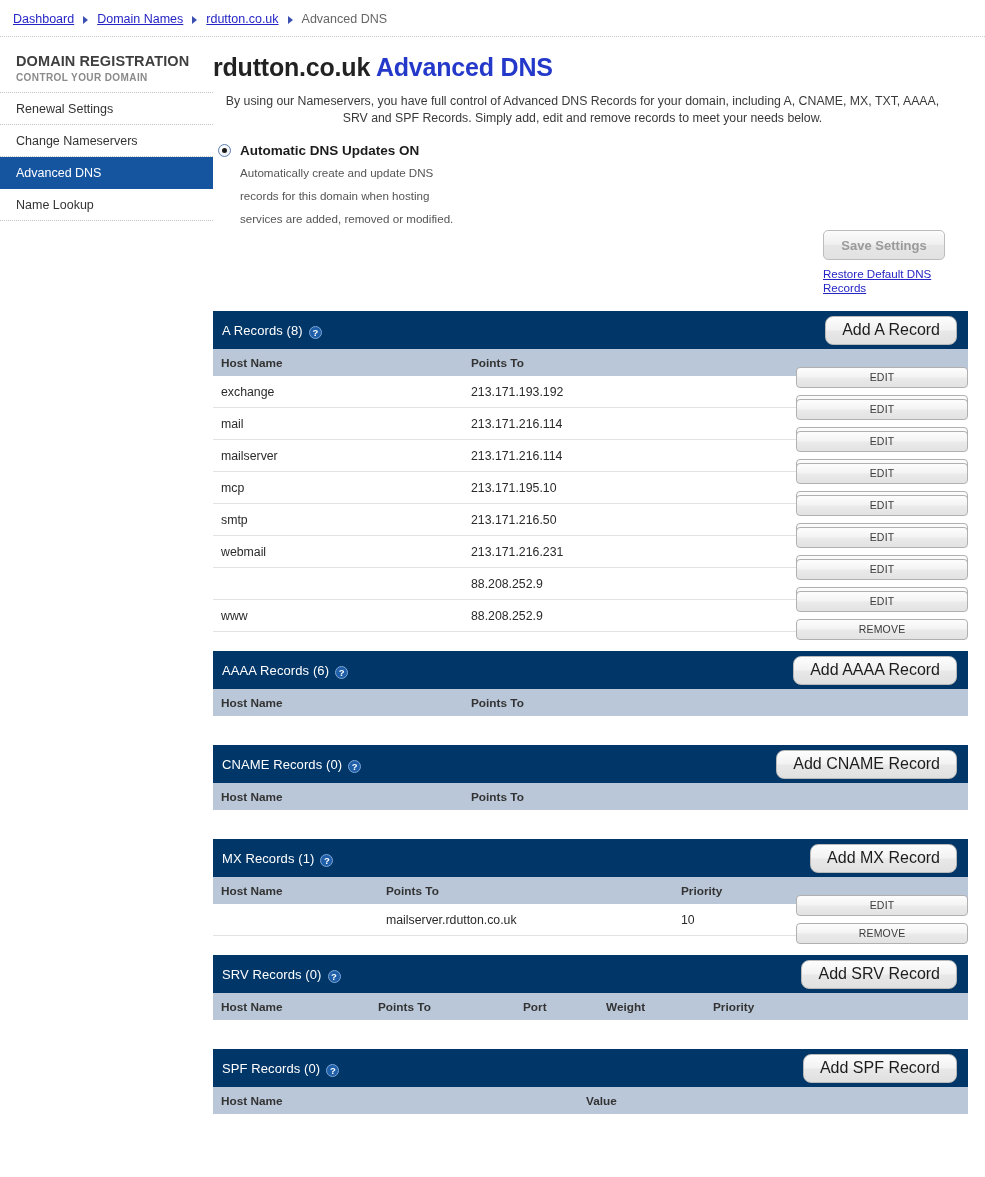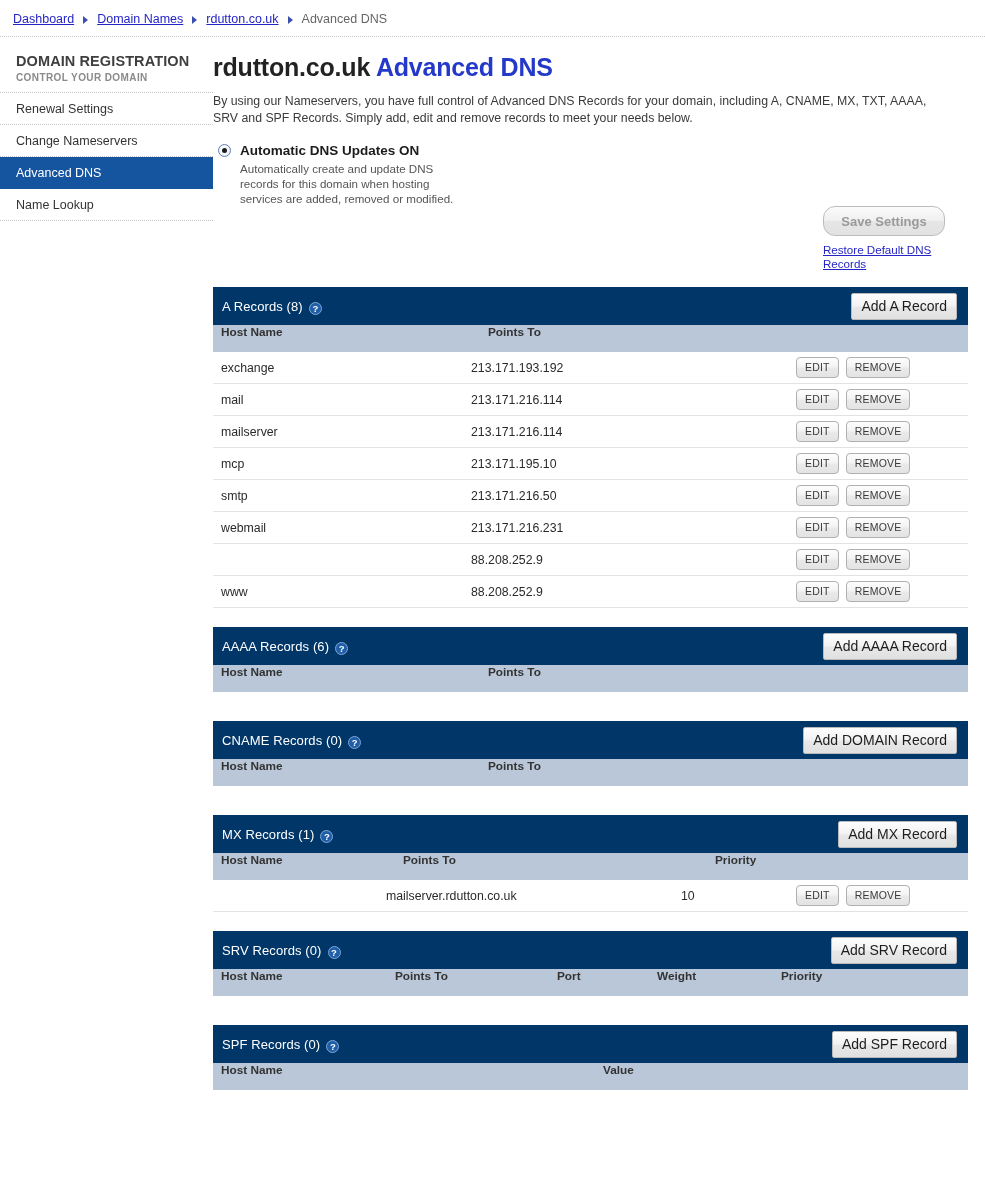--- a/index.html
+++ b/index.html
@@ -88,20 +88,21 @@
     color: #222;
     letter-spacing: -.2px;
   }
   h1.page-title .accent { color: #2439c9; }
   .intro {
     margin: 0 16px 16px 0;
     font-size: 12.3px;
     line-height: 17px;
     color: #3a3a3a;
     max-width: 742px;
+    text-align: center;
   }
 
   
   .mode-row {
     display: flex;
     align-items: flex-start;
     margin-bottom: 16px;
     flex-direction: column;
   }
   .mode-opt { width: 294px; display: flex; align-items: flex-start; }
@@ -118,29 +119,29 @@
     content: "";
     position: absolute; left: 3px; top: 3px;
     width: 5px; height: 5px; border-radius: 50%;
     background: #1b1b1b;
   }
   .mode-label {
     font-size: 13.5px; font-weight: bold; color: #1c1c1c;
     line-height: 15px; margin-bottom: 3px;
   }
   .mode-desc {
-    font-size: 11.6px; color: #555; line-height: 15px;
+    font-size: 11.6px; color: #555; line-height: 23px;
     max-width: 235px;
   }
   .mode-actions { margin-left: auto; padding-right: 3px; width: 145px; }
   .save-btn {
     display: block;
     width: 122px; height: 30px;
     border: 1px solid #bcbcbc;
-    border-radius: 12px;
+    border-radius: 5px;
     background: linear-gradient(to bottom, #fbfbfb 0%, #efefef 50%, #e6e6e6 51%, #e2e2e2 100%);
     color: #9a9a9a;
     font-size: 13px; font-weight: bold;
     font-family: "Liberation Sans", sans-serif;
     cursor: pointer;
     text-align: center;
     line-height: 28px;
     margin-bottom: 7px;
   }
   .restore-link {
@@ -178,39 +179,38 @@
     text-align: center;
     margin-left: 6px;
     position: relative;
     top: 2px;
     cursor: pointer;
     font-family: "Liberation Sans", sans-serif;
   }
   .add-btn {
     margin-left: auto;
     border: 1px solid #b9b9b9;
-    border-radius: 2px;
+    border-radius: 8px;
     background: linear-gradient(to bottom, #fdfdfd 0%, #f2f2f2 48%, #e8e8e8 52%, #e0e0e0 100%);
     color: #1d1d1d;
-    font-size: 14px;
+    font-size: 16px;
     font-family: "Liberation Sans", sans-serif;
-    padding: 4px 9px 5px;
+    padding: 4px 16px 5px;
     cursor: pointer;
     white-space: nowrap;
   }
 
   .col-head {
     background: #bac7d8;
     height: 27px;
     display: flex;
-    align-items: flex-start;
+    align-items: center;
     font-size: 11.8px;
     font-weight: bold;
     color: #333;
-    gap: 17px;
   }
   .col-head .c, .rec-row .c { padding-left: 8px; }
 
   .rec-row {
     display: flex;
     align-items: center;
     height: 32px;
     border-bottom: 1px solid #e3e3e3;
     font-size: 12.3px;
     color: #2a2a2a;
@@ -229,21 +229,21 @@
 
   .t-srv .c1 { width: 157px; }
   .t-srv .c2 { width: 145px; }
   .t-srv .c3 { width: 83px; }
   .t-srv .c4 { width: 107px; }
   .t-srv .c5 { flex: 1; }
 
   .t-spf .c1 { width: 365px; }
   .t-spf .c2 { flex: 1; }
 
-  .row-actions { display: flex; gap: 7px; justify-content: flex-start; padding-left: 4px; }
+  .row-actions { display: flex; gap: 7px; justify-content: flex-start; padding-left: 4px; flex-direction: column; }
   .mini-btn {
     border: 1px solid #b0b0b0;
     border-radius: 4px;
     background: linear-gradient(to bottom, #fdfdfd 0%, #f3f3f3 48%, #eaeaea 52%, #e3e3e3 100%);
     color: #3a3a3a;
     font-size: 10.5px;
     font-family: "Liberation Sans", sans-serif;
     padding: 3px 8px 4px;
     cursor: pointer;
     letter-spacing: .2px;
@@ -388,21 +388,21 @@
         <span class="c c1">Host Name</span>
         <span class="c c2">Points To</span>
       </div>
       <div class="empty-body"></div>
     </div>
 
     <div class="section">
       <div class="sec-head">
         <span class="sec-title">CNAME Records (0)</span>
         <span class="help-icon">?</span>
-        <button class="add-btn">Add DOMAIN Record</button>
+        <button class="add-btn">Add CNAME Record</button>
       </div>
       <div class="col-head t-cname">
         <span class="c c1">Host Name</span>
         <span class="c c2">Points To</span>
       </div>
       <div class="empty-body"></div>
     </div>
 
     <div class="section">
       <div class="sec-head">

